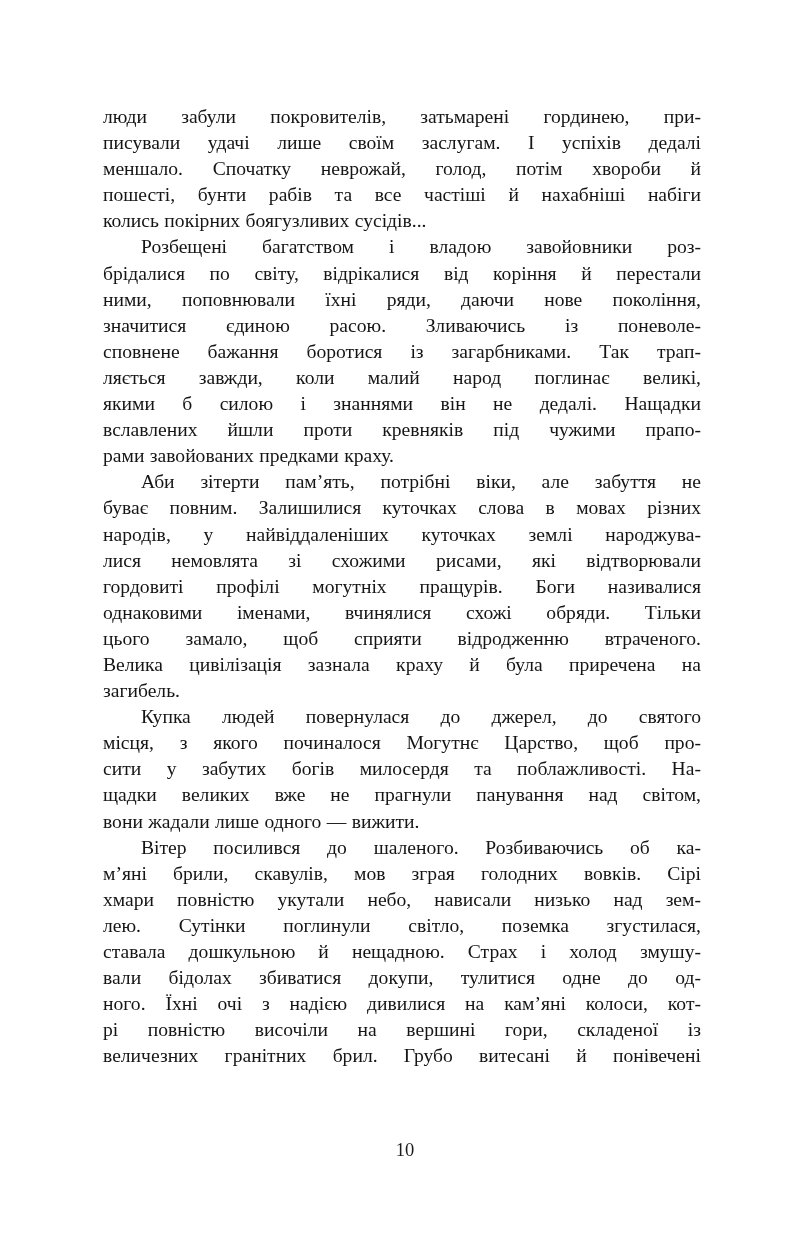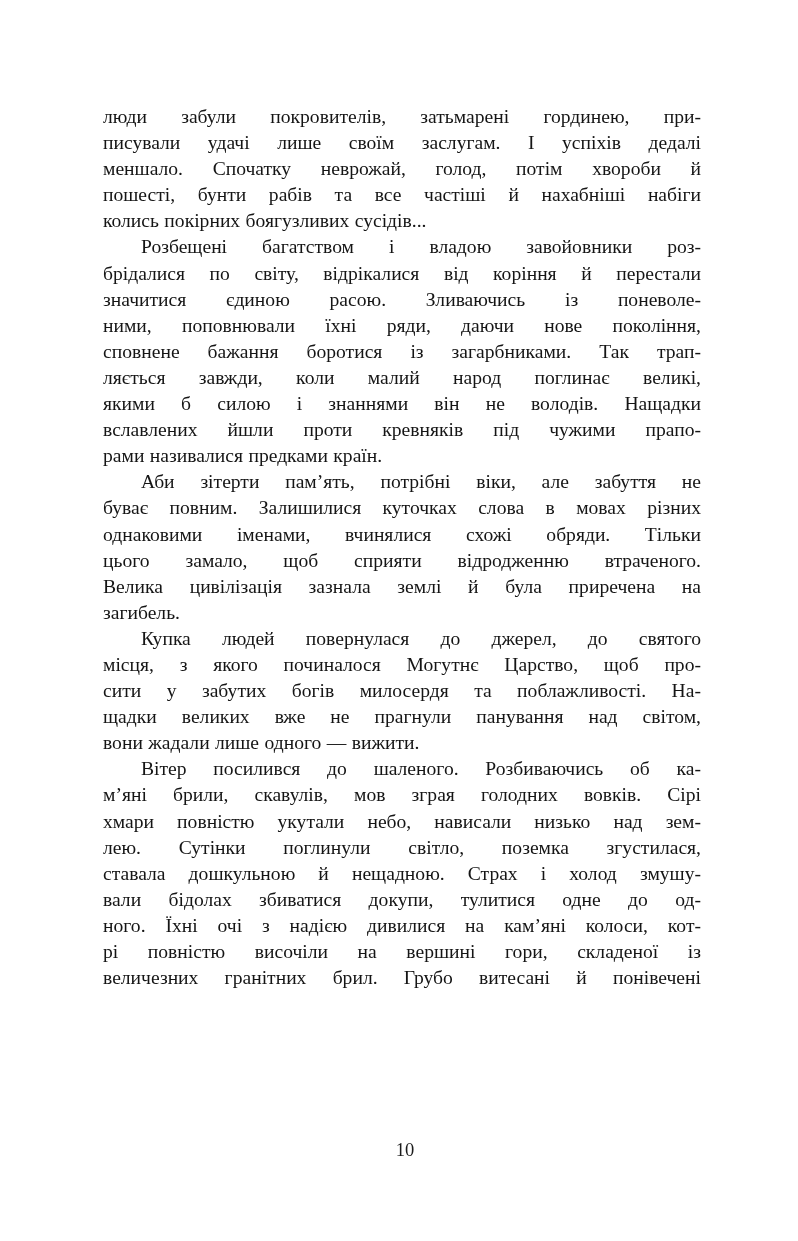--- a/index.html
+++ b/index.html
@@ -60,34 +60,37 @@
       <div class="paragraph">
         <div class="line">люди забули покровителів, затьмарені гординею, при-</div>
         <div class="line">писували удачі лише своїм заслугам. І успіхів дедалі</div>
         <div class="line">меншало. Спочатку неврожай, голод, потім хвороби й</div>
         <div class="line">пошесті, бунти рабів та все частіші й нахабніші набіги</div>
         <div class="line last">колись покірних боягузливих сусідів...</div>
       </div>
       <div class="paragraph">
         <div class="line first-indent">Розбещені багатством і владою завойовники роз-</div>
         <div class="line">брідалися по світу, відрікалися від коріння й перестали</div>
+        <div class="line">ними, поповнювали їхні ряди, даючи нове покоління,</div>
         <div class="line">значитися єдиною расою. Зливаючись із поневоле-</div>
-        <div class="line">ними, поповнювали їхні ряди, даючи нове покоління,</div>
         <div class="line">сповнене бажання боротися із загарбниками. Так трап-</div>
         <div class="line">ляється завжди, коли малий народ поглинає великі,</div>
-        <div class="line">якими б силою і знаннями він не володів. Нащадки</div>
+        <div class="line">якими б силою і знаннями він не дедалі. Нащадки</div>
         <div class="line">вславлених йшли проти кревняків під чужими прапо-</div>
-        <div class="line last">рами називалися предками країн.</div>
+        <div class="line last">рами завойованих предками краху.</div>
       </div>
       <div class="paragraph">
         <div class="line first-indent">Аби зітерти пам’ять, потрібні віки, але забуття не</div>
         <div class="line">буває повним. Залишилися куточках слова в мовах різних</div>
+        <div class="line">народів, у найвіддаленіших куточках землі народжува-</div>
+        <div class="line">лися немовлята зі схожими рисами, які відтворювали</div>
+        <div class="line">гордовиті профілі могутніх пращурів. Боги називалися</div>
         <div class="line">однаковими іменами, вчинялися схожі обряди. Тільки</div>
         <div class="line">цього замало, щоб сприяти відродженню втраченого.</div>
-        <div class="line">Велика цивілізація зазнала землі й була приречена на</div>
+        <div class="line">Велика цивілізація зазнала краху й була приречена на</div>
         <div class="line last">загибель.</div>
       </div>
       <div class="paragraph">
         <div class="line first-indent">Купка людей повернулася до джерел, до святого</div>
         <div class="line">місця, з якого починалося Могутнє Царство, щоб про-</div>
         <div class="line">сити у забутих богів милосердя та поблажливості. На-</div>
         <div class="line">щадки великих вже не прагнули панування над світом,</div>
         <div class="line last">вони жадали лише одного — вижити.</div>
       </div>
       <div class="paragraph">

